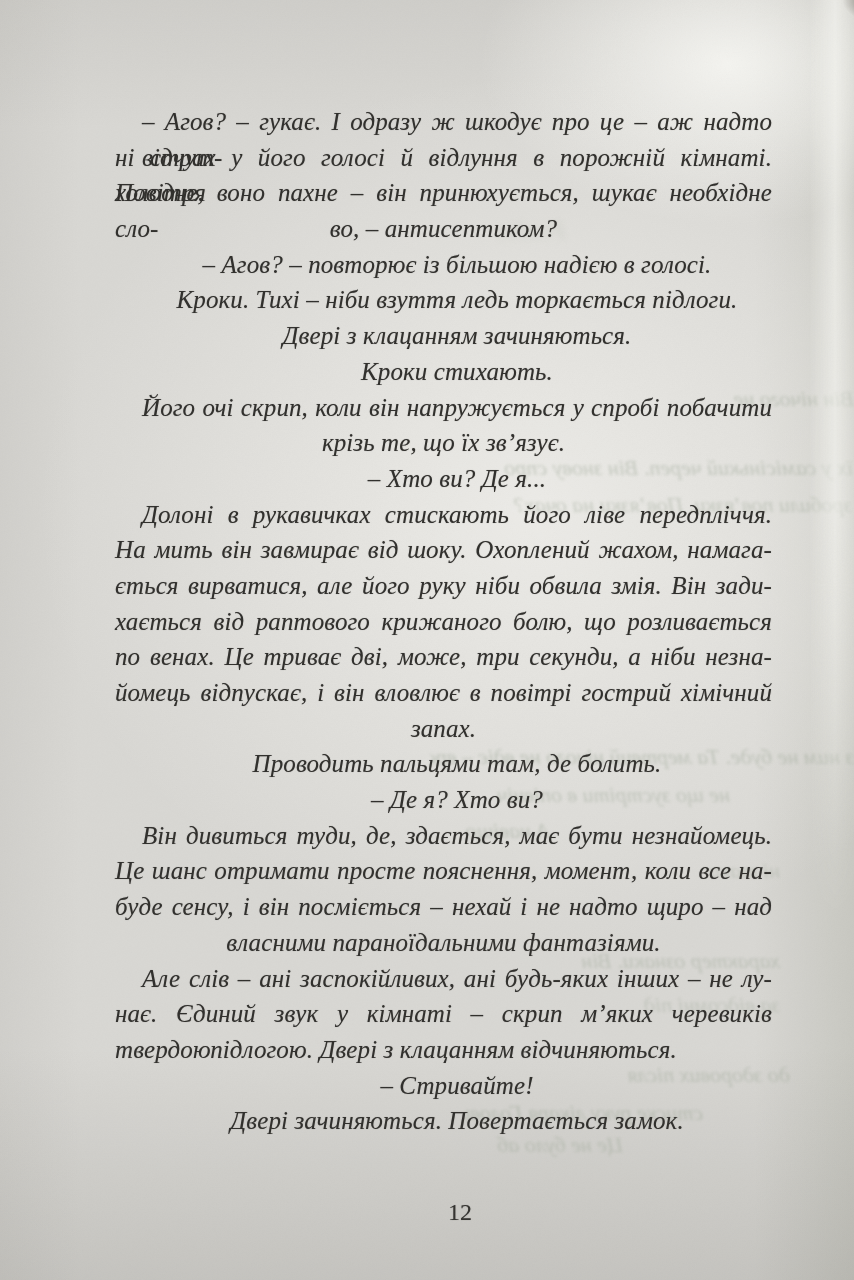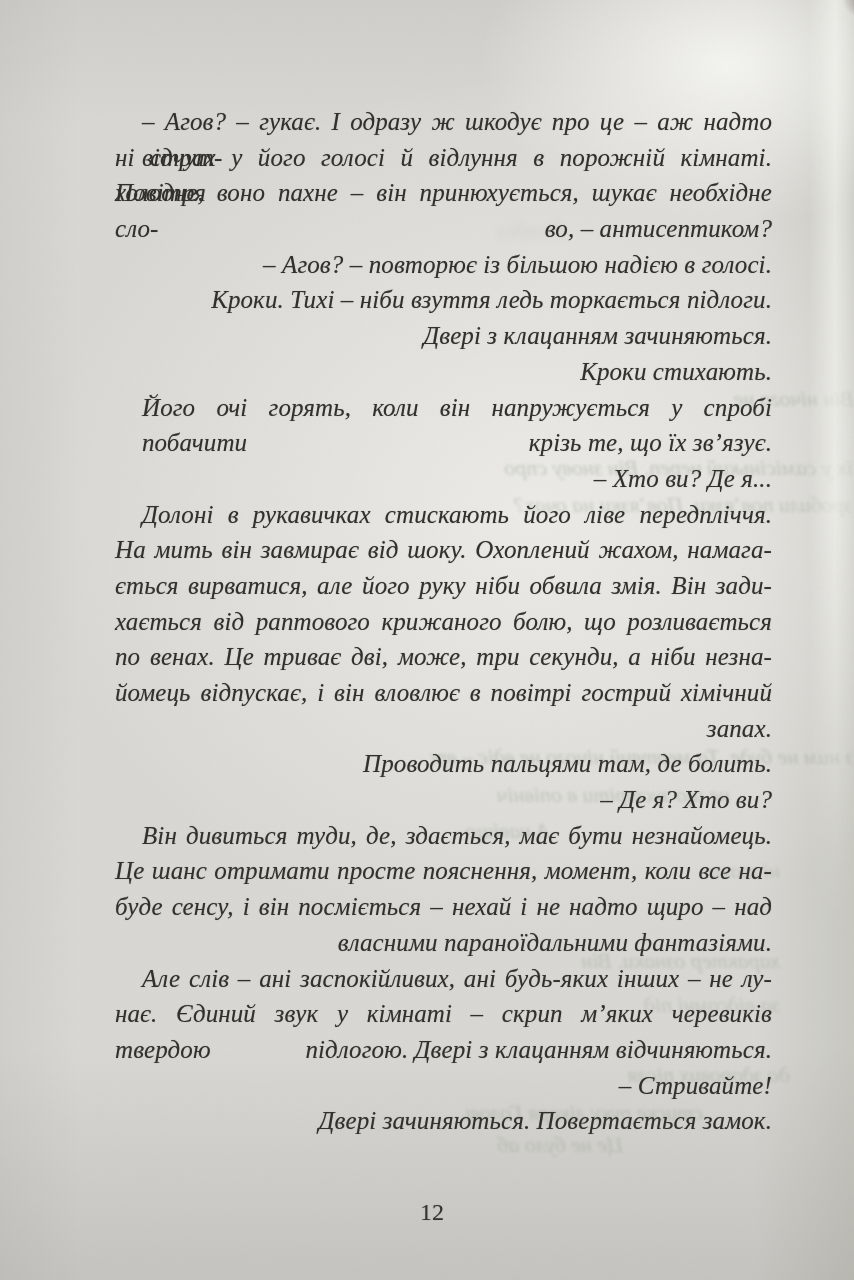--- a/index.html
+++ b/index.html
@@ -32,31 +32,31 @@
     background:radial-gradient(ellipse at 100% 0%, rgba(58,52,42,0.9) 0%, rgba(58,52,42,0) 72%);
   }
   .textblock{
     position:absolute;left:115px;top:104px;width:657px;
     color:#2f2e2b;
     font-style:italic;
     font-size:25px;
     letter-spacing:0.1px;
     text-shadow:0 0 1px rgba(47,46,43,0.38);
   }
-  .line{height:35.7px;line-height:35.7px;white-space:nowrap;text-align:right;}
+  .line{height:35.7px;line-height:35.7px;white-space:nowrap;text-align:center;}
   .line.j{white-space:normal;text-align:justify;text-align-last:justify;height:35.7px;overflow:visible;}
   .line.in{padding-left:27px;}
   .ghostlayer{position:absolute;left:0;top:0;width:854px;height:1280px;pointer-events:none;}
   .ghost{
     position:absolute;color:#98a392;font-style:italic;white-space:nowrap;overflow:hidden;
     transform:scaleX(-1);line-height:1.2;
   }
   .pagenum{
     position:absolute;left:420px;top:1199px;width:80px;
-    text-align:left;font-style:normal;font-size:24px;color:#33322f;
+    text-align:center;font-style:normal;font-size:24px;color:#33322f;
     text-shadow:0 0 1px rgba(51,50,47,0.4);
     font-family:"Liberation Serif","DejaVu Serif",serif;
   }
   .grain{position:absolute;left:0;top:0;width:854px;height:1280px;pointer-events:none;opacity:.6;}
 </style>
 </head>
 <body>
 
 <div class="photo">
 
@@ -78,21 +78,21 @@
 
   <div class="textblock">
       <div class="line j in">– Агов? – гукає. І одразу ж шкодує про це – аж надто відчут-</div>
       <div class="line j">ні страх у його голосі й відлуння в порожній кімнаті. Повітря</div>
       <div class="line j">холодне, воно пахне – він принюхується, шукає необхідне сло-</div>
       <div class="line">во, – антисептиком?</div>
       <div class="line in">– Агов? – повторює із більшою надією в голосі.</div>
       <div class="line in">Кроки. Тихі – ніби взуття ледь торкається підлоги.</div>
       <div class="line in">Двері з клацанням зачиняються.</div>
       <div class="line in">Кроки стихають.</div>
-      <div class="line j in">Його очі горять, коли він напружується у спробі побачити</div>
+      <div class="line j in">Його очі скрип, коли він напружується у спробі побачити</div>
       <div class="line">крізь те, що їх зв’язує.</div>
       <div class="line in">– Хто ви? Де я...</div>
       <div class="line j in">Долоні в рукавичках стискають його ліве передпліччя.</div>
       <div class="line j">На мить він завмирає від шоку. Охоплений жахом, намага-</div>
       <div class="line j">ється вирватися, але його руку ніби обвила змія. Він зади-</div>
       <div class="line j">хається від раптового крижаного болю, що розливається</div>
       <div class="line j">по венах. Це триває дві, може, три секунди, а ніби незна-</div>
       <div class="line j">йомець відпускає, і він вловлює в повітрі гострий хімічний</div>
       <div class="line">запах.</div>
       <div class="line in">Проводить пальцями там, де болить.</div>

